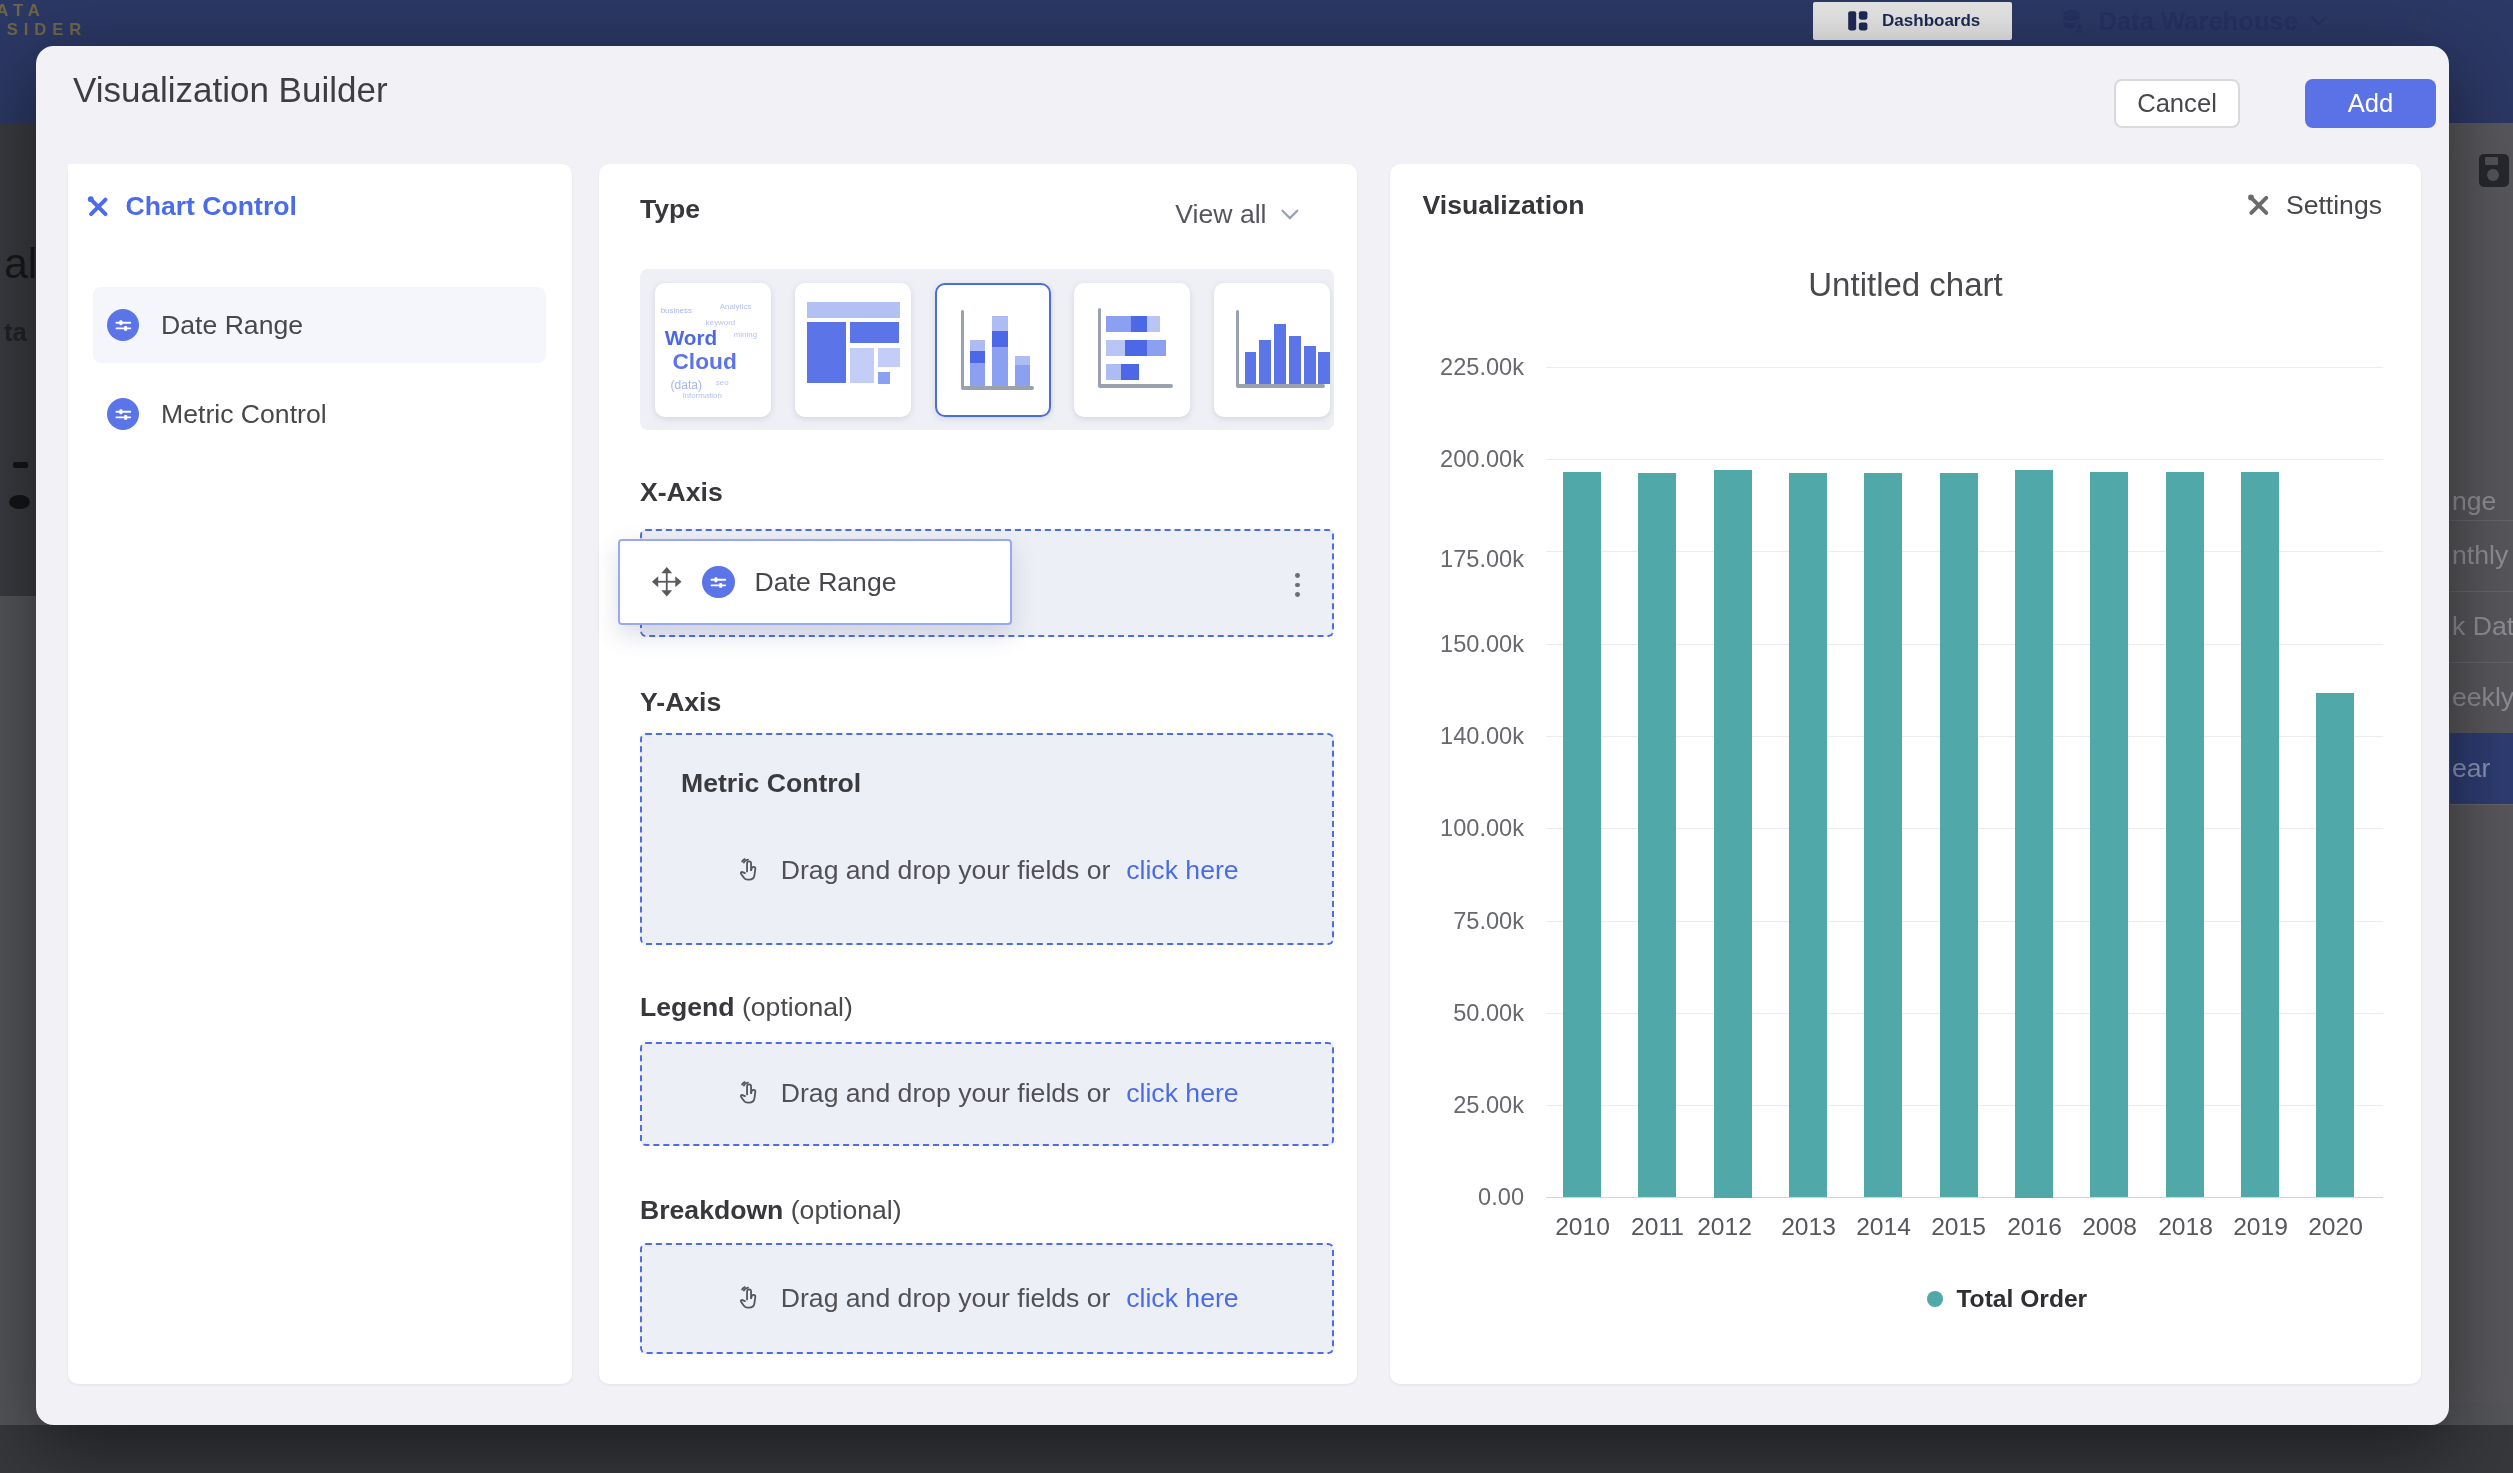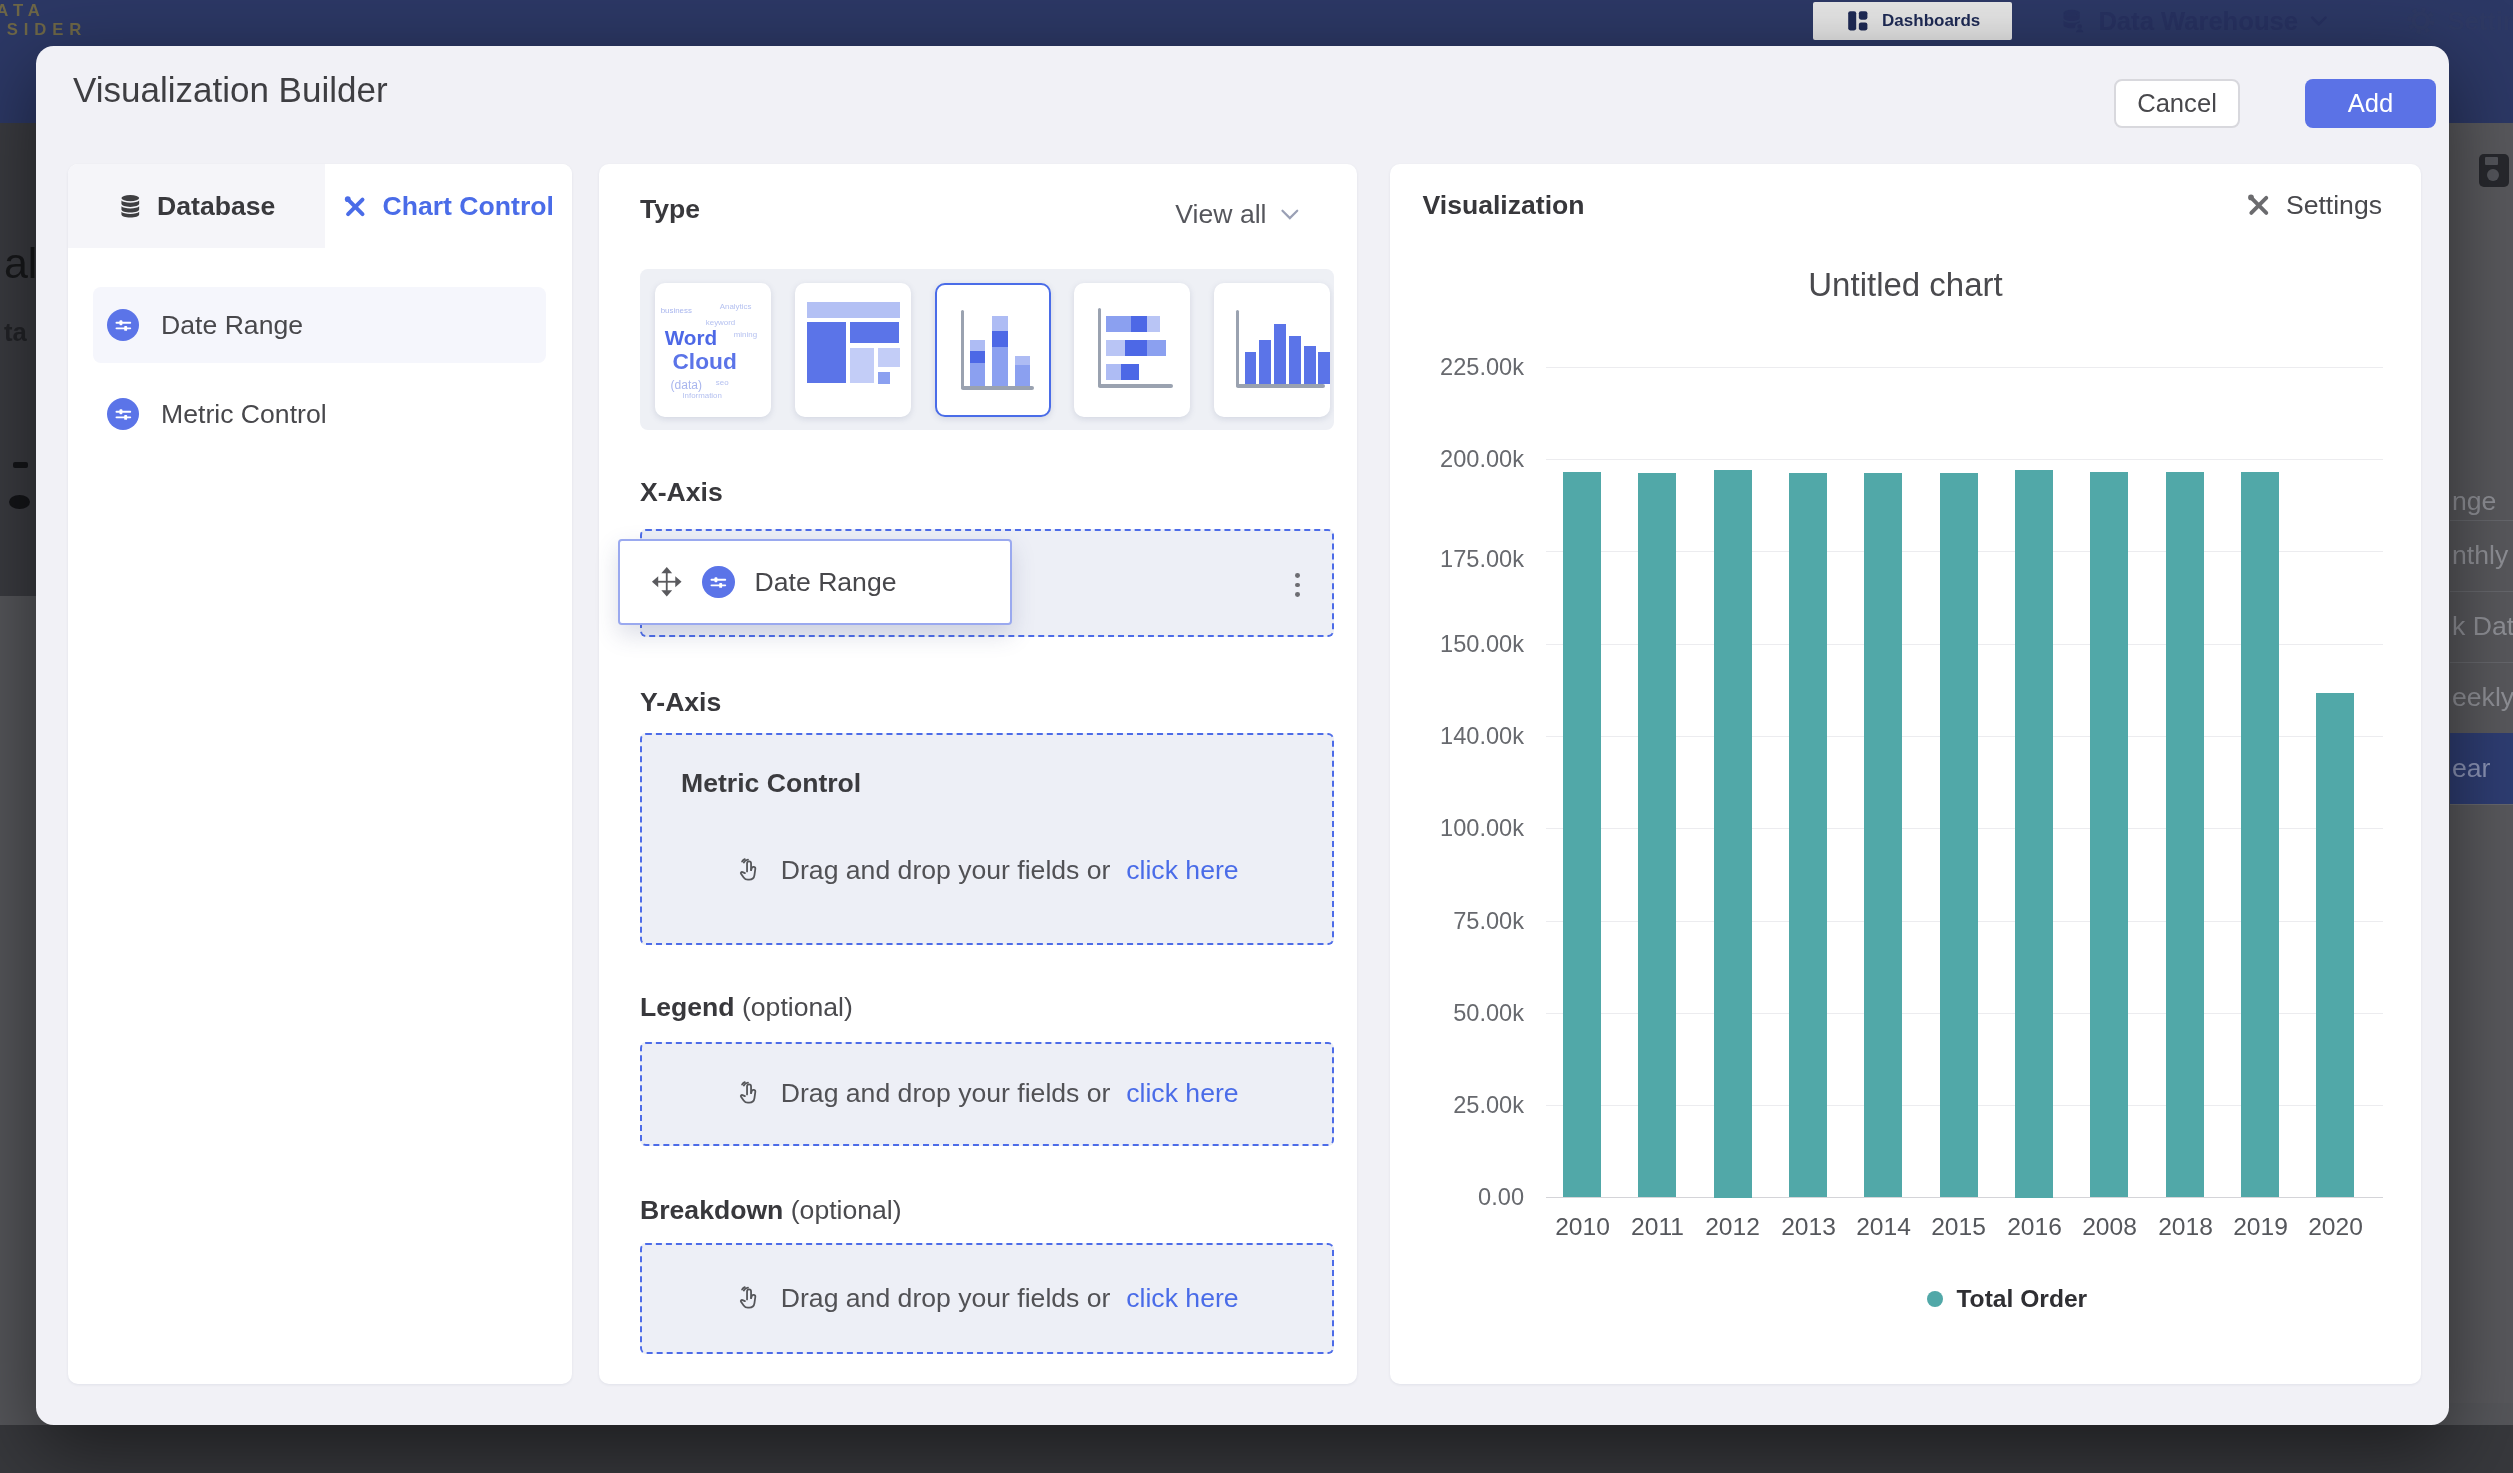--- a/index.html
+++ b/index.html
@@ -147,31 +147,20 @@
 <div class="abs bg-bottom"></div>
 
 <div class="abs modal">
 
   <div class="abs modal-title">Visualization Builder</div>
   <button class="abs btn-cancel" style="cursor:pointer;">Cancel</button>
   <button class="abs btn-add" style="border:none;cursor:pointer;">Add</button>
 
   <div class="abs card left-card">
     <div class="abs tabs">
-      <div class="tab tab-db">
-        <span>
-          <svg width="26.6" height="26.6" viewBox="0 0 24 24" fill="#3f3f42">
-              <ellipse cx="12" cy="4.6" rx="8" ry="2.8"></ellipse>
-              <path d="M4 6.8v3c0 1.5 3.6 2.8 8 2.8s8-1.3 8-2.8v-3c-1.2 1.2-4.2 2-8 2s-6.8-.8-8-2z"></path>
-              <path d="M4 11.9v3c0 1.5 3.6 2.8 8 2.8s8-1.3 8-2.8v-3c-1.2 1.2-4.2 2-8 2s-6.8-.8-8-2z"></path>
-              <path d="M4 17v2.4c0 1.5 3.6 2.8 8 2.8s8-1.3 8-2.8V17c-1.2 1.2-4.2 2-8 2s-6.8-.8-8-2z"></path>
-            </svg>
-        </span>
-        <span>Database</span>
-      </div>
       <div class="tab tab-cc">
         <span>
           <svg width="26.6" height="26.6" viewBox="0 0 24 24">
               <g stroke="#4a6ce8" stroke-width="3.6" stroke-linecap="round">
                 <line x1="5.5" y1="6" x2="18.5" y2="19"></line>
                 <line x1="18.5" y1="6" x2="5.5" y2="19"></line>
               </g>
               <circle cx="5.2" cy="5.6" r="2.6" fill="#4a6ce8"></circle>
             </svg>
         </span>
@@ -401,21 +390,21 @@
         <div class="ytick" style="left: 0px; top: 387px; margin-top: 8px;">175.00k</div>
         <div class="gridline" style="left: 156px; top: 295px; width: 837px;"></div>
         <div class="ytick" style="left: 0px; top: 295px;">200.00k</div>
         <div class="gridline" style="left: 156px; top: 203px; width: 837px;"></div>
         <div class="ytick" style="left: 0px; top: 203px;">225.00k</div>
         <div class="bar" style="left: 173px; top: 308px; width: 38px; height: 725px; background: rgb(81, 168, 168);"></div>
         <div class="xtick" style="left: 153px; top: 1049px; width: 79px;">2010</div>
         <div class="bar" style="left: 248px; top: 309px; width: 38px; height: 724px; background: rgb(81, 168, 168);"></div>
         <div class="xtick" style="left: 228px; top: 1049px; width: 79px;">2011</div>
         <div class="bar" style="left: 324px; top: 306px; width: 38px; height: 728px; background: rgb(81, 168, 168);"></div>
-        <div class="xtick" style="left: 303px; top: 1049px; width: 79px;">2012</div>
+        <div class="xtick" style="left: 295px; top: 1049px; width: 79px;">2012</div>
         <div class="bar" style="left: 399px; top: 309px; width: 38px; height: 724px; background: rgb(81, 168, 168);"></div>
         <div class="xtick" style="left: 379px; top: 1049px; width: 79px;">2013</div>
         <div class="bar" style="left: 474px; top: 309px; width: 38px; height: 724px; background: rgb(81, 168, 168);"></div>
         <div class="xtick" style="left: 454px; top: 1049px; width: 79px;">2014</div>
         <div class="bar" style="left: 550px; top: 309px; width: 38px; height: 724px; background: rgb(81, 168, 168);"></div>
         <div class="xtick" style="left: 529px; top: 1049px; width: 79px;">2015</div>
         <div class="bar" style="left: 625px; top: 306px; width: 38px; height: 728px; background: rgb(81, 168, 168);"></div>
         <div class="xtick" style="left: 605px; top: 1049px; width: 79px;">2016</div>
         <div class="bar" style="left: 700px; top: 308px; width: 38px; height: 725px; background: rgb(81, 168, 168);"></div>
         <div class="xtick" style="left: 680px; top: 1049px; width: 79px;">2008</div>

